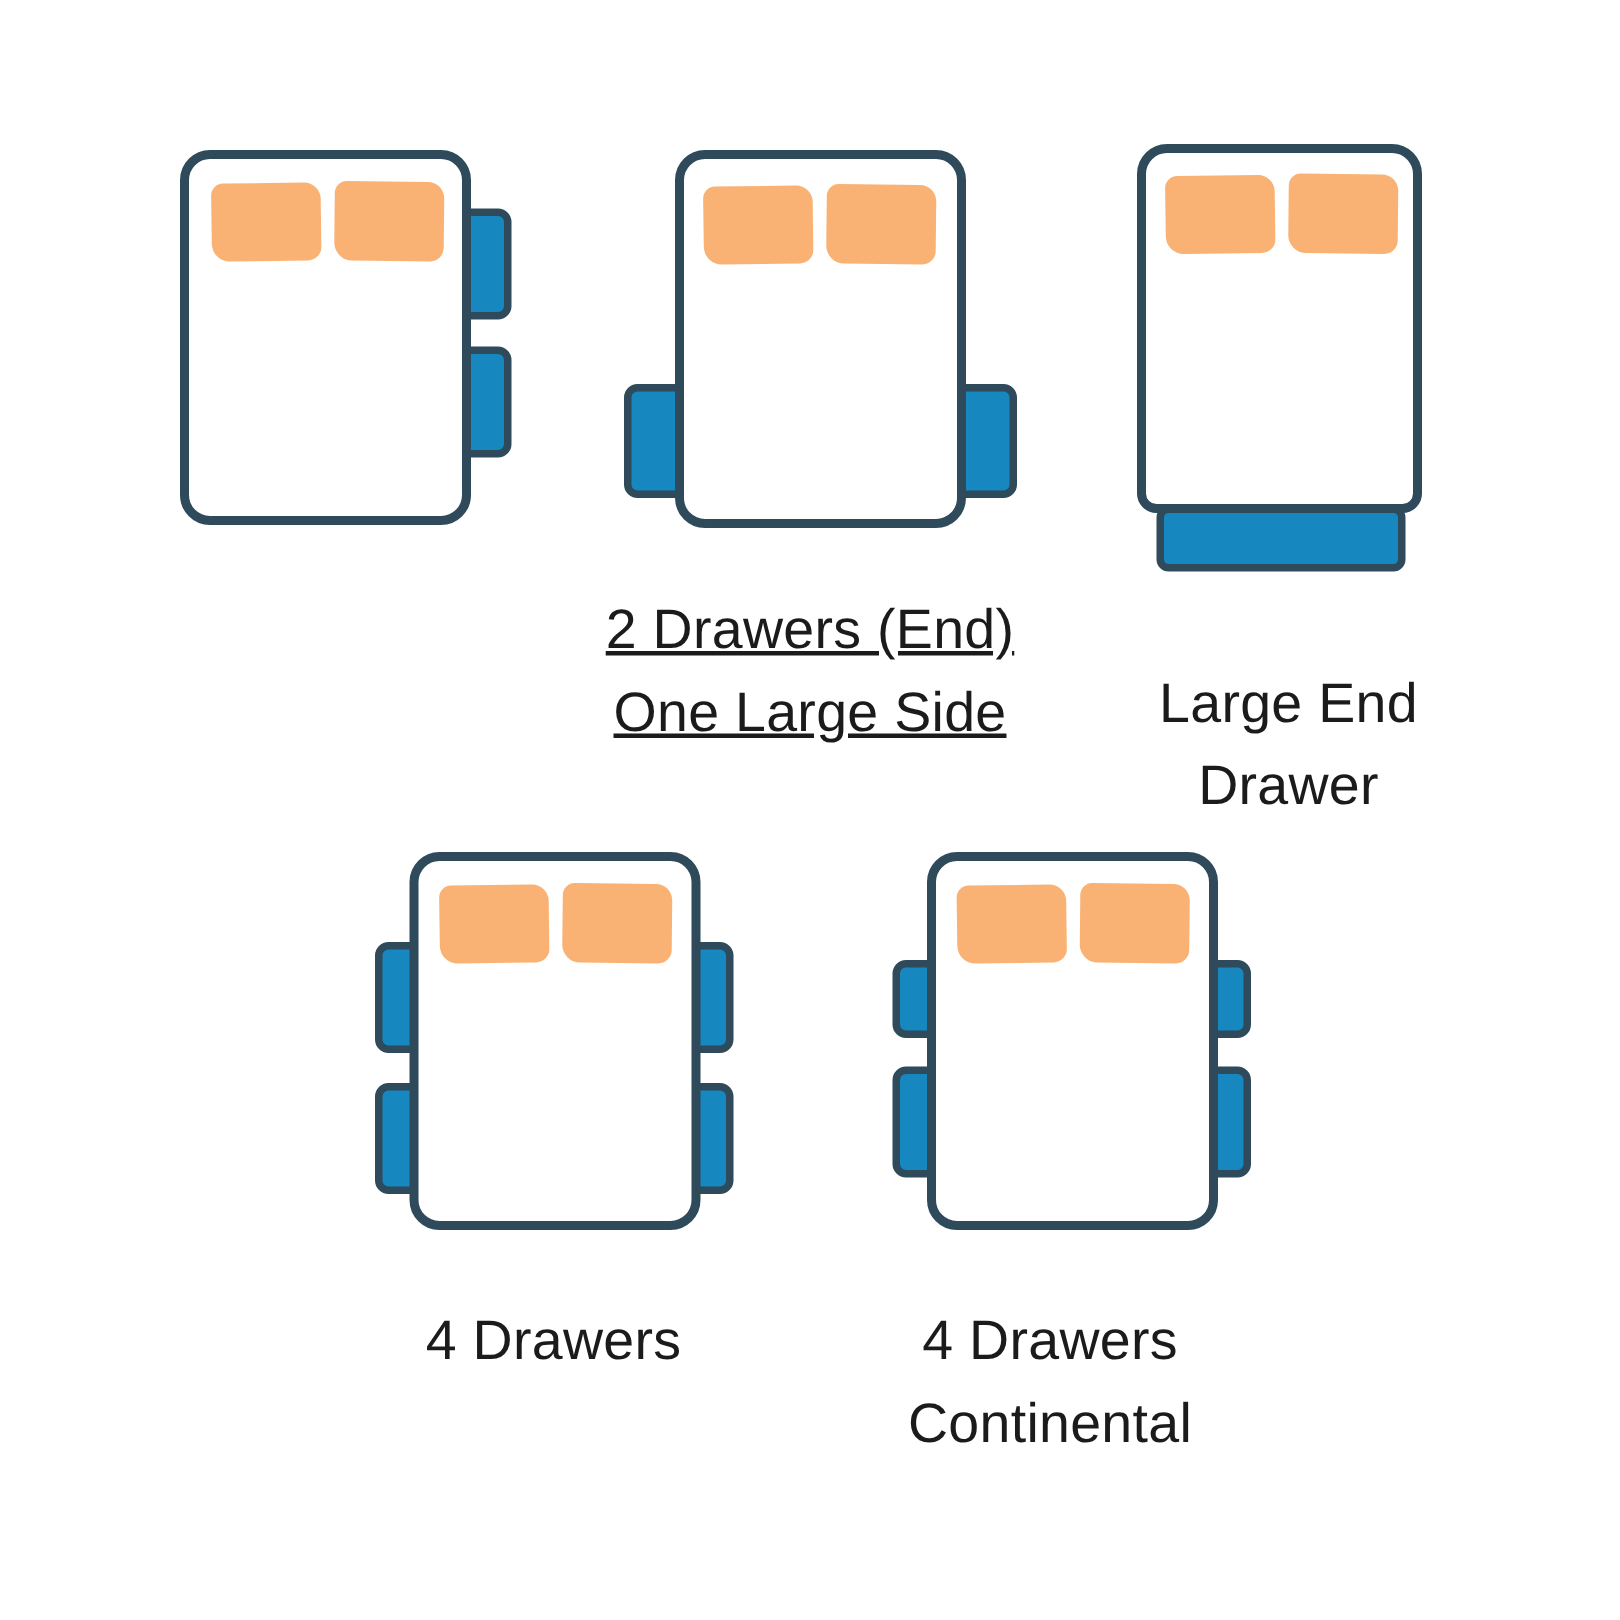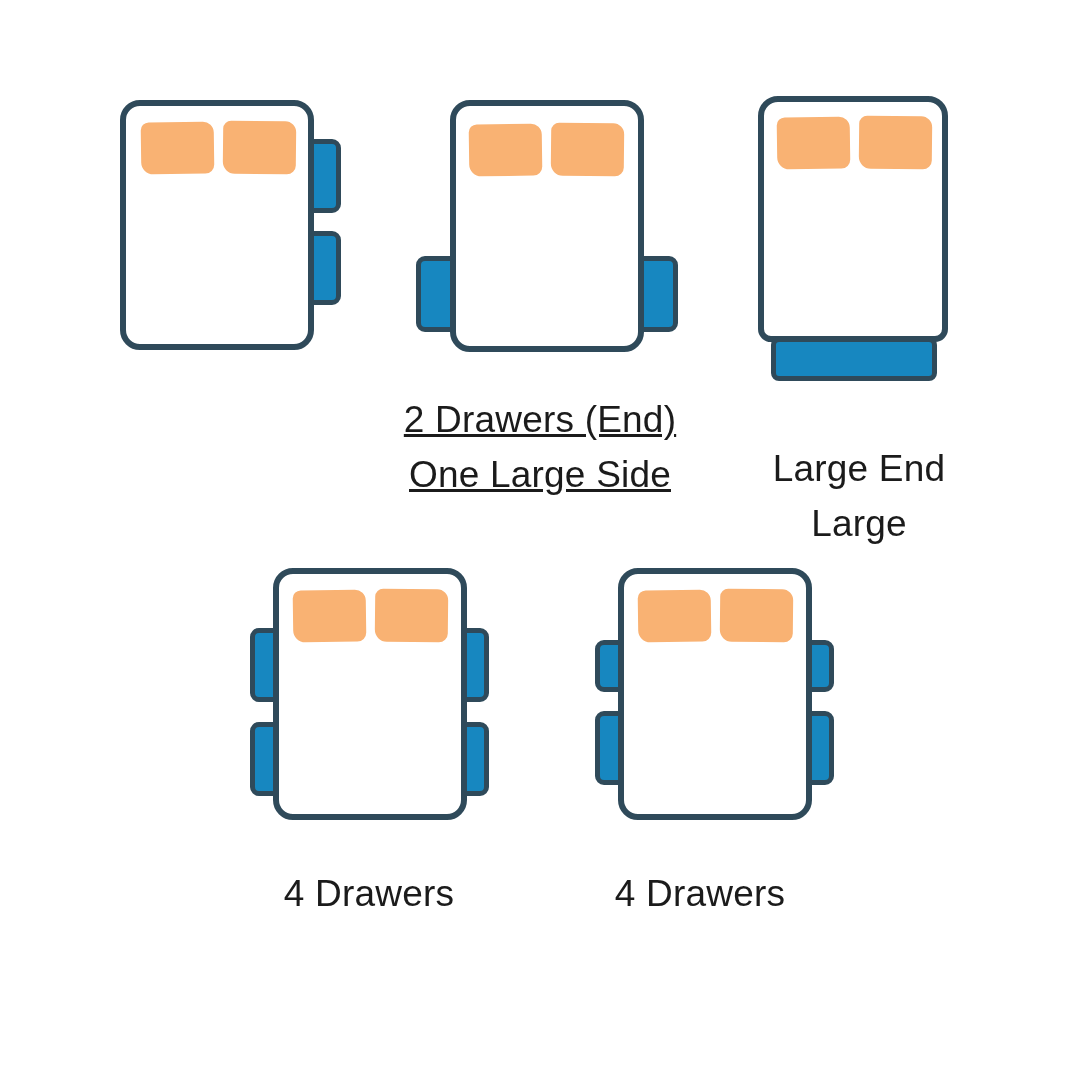--- a/index.html
+++ b/index.html
@@ -128,21 +128,21 @@
   </figure>
 
   
   <figure class="bed-figure f3">
     <div class="bed-body"></div>
     <div class="pillow pl tilt-l"></div>
     <div class="pillow pr tilt-r"></div>
     <div class="drawer dend front"></div>
     <figcaption class="bed-label">
       <span class="line">Large End</span>
-      <span class="line">Large</span>
+      <span class="line">Drawer</span>
     </figcaption>
   </figure>
 
   
   <figure class="bed-figure f4">
     <div class="drawer dl1"></div>
     <div class="drawer dl2"></div>
     <div class="drawer dr1"></div>
     <div class="drawer dr2"></div>
     <div class="bed-body"></div>
@@ -157,16 +157,17 @@
   <figure class="bed-figure f5">
     <div class="drawer dl1"></div>
     <div class="drawer dl2"></div>
     <div class="drawer dr1"></div>
     <div class="drawer dr2"></div>
     <div class="bed-body"></div>
     <div class="pillow pl tilt-l"></div>
     <div class="pillow pr tilt-r"></div>
     <figcaption class="bed-label">
       <span class="line">4 Drawers</span>
+      <span class="line">Continental</span>
     </figcaption>
   </figure>
 
 </div>
 
 </body></html>

